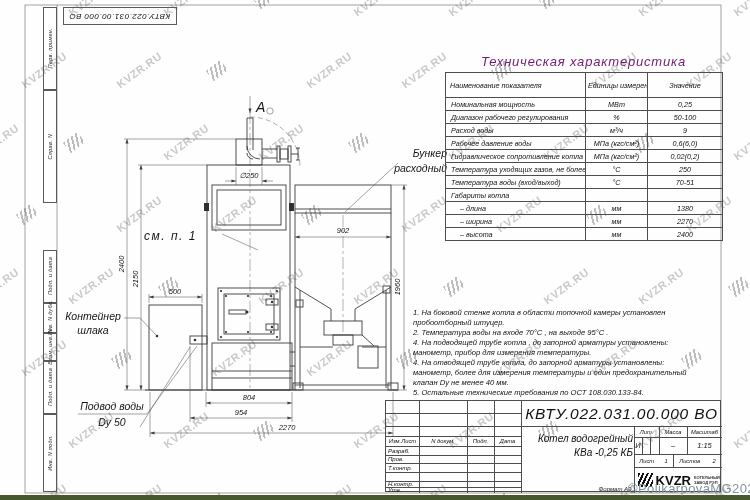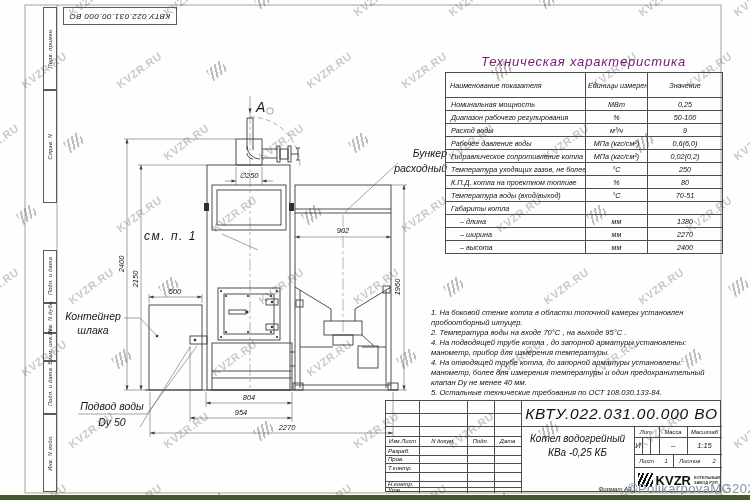--- a/index.html
+++ b/index.html
@@ -38,31 +38,31 @@
   .tt-title{font:italic 13px "Liberation Sans",sans-serif;color:#701a75;text-align:center;letter-spacing:.8px;}
   .tt table{border-collapse:collapse;table-layout:fixed;width:277px;margin-top:3px;}
   .tt th,.tt td{border:1px solid #4d4d4d;font:italic 7.2px "Liberation Sans",sans-serif;color:#111;
          padding:1px 2px;text-align:center;white-space:nowrap;overflow:hidden;font-weight:normal;}
   .tt th{height:22px;}
   .tt th:first-child{text-align:left;padding-left:4px;}
   .tt td{height:10px;}
   .tt td.tname{text-align:left;padding-left:5px;}
   .tt td.ind{padding-left:14px;font-style:italic;}
   
-  .notes{position:absolute;left:431px;top:308px;width:290px;z-index:3;}
+  .notes{position:absolute;left:413px;top:308px;width:290px;z-index:3;}
   .note-line{font:italic 7.6px "Liberation Sans",sans-serif;line-height:10px;color:#111;white-space:nowrap;}
   
   .tb{position:absolute;left:385px;top:400px;width:336px;height:92px;border:1px solid #4d4d4d;
       box-sizing:border-box;z-index:3;}
   .vl{position:absolute;width:1px;background:#4d4d4d;}
   .hl{position:absolute;height:1px;background:#4d4d4d;}
   .tb-txt{position:absolute;color:#111;display:flex;align-items:center;justify-content:center;
       font:italic 5.8px "Liberation Sans",sans-serif;white-space:nowrap;}
   .tb-doc{font:italic 15.5px "Liberation Sans",sans-serif;letter-spacing:.8px;}
-  .tb-prod{flex-direction:column;font:italic 10px "Liberation Sans",sans-serif;line-height:14px;}
+  .tb-prod{flex-direction:column;font:italic 10px "Liberation Sans",sans-serif;line-height:14px;align-items:flex-end;}
   .tb-role{justify-content:flex-start;padding-left:2px;font:italic 6px "Liberation Sans",sans-serif;}
   .tb-val{font:italic 7.5px "Liberation Sans",sans-serif;}
   .tb-sheet{justify-content:space-around;}
   .logo{position:absolute;left:252px;top:68px;width:82px;height:22px;display:flex;align-items:center;
       gap:3px;}
   .logo-glyph{width:15px;height:14px;
       background:repeating-linear-gradient(115deg,#111 0 2px,rgba(0,0,0,0) 2px 4px);}
   .logo-word{font:bold 13px "Liberation Sans",sans-serif;color:#0d0d0d;letter-spacing:0;}
   .logo-sub{display:flex;flex-direction:column;font:bold 4px "Liberation Sans",sans-serif;color:#333;
       line-height:5px;}
@@ -382,25 +382,20 @@
             <td class="tname">Гидравлическое сопротивление котла</td>
             <td>МПа (кгс/см²)</td>
             <td>0,02(0,2)</td>
           </tr>
           <tr>
             <td class="tname">Температура уходящих газов, не более</td>
             <td>°С</td>
             <td>250</td>
           </tr>
           <tr>
-            <td class="tname">К.П.Д. котла на проектном топливе</td>
-            <td>%</td>
-            <td>80</td>
-          </tr>
-          <tr>
             <td class="tname">Температура воды (вход/выход)</td>
             <td>°С</td>
             <td>70-51</td>
           </tr>
           <tr>
             <td class="tname">Габариты котла</td>
             <td></td>
             <td></td>
           </tr>
           <tr>

